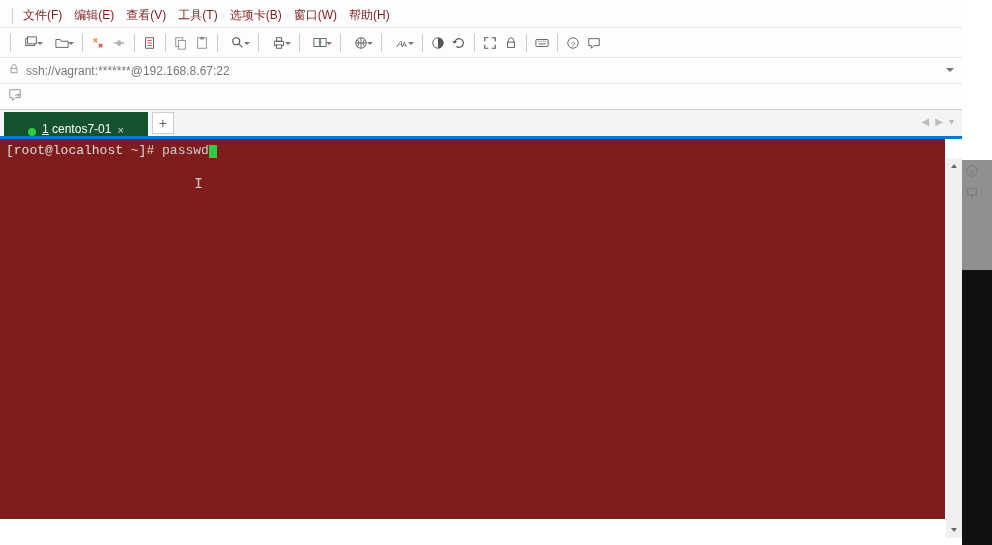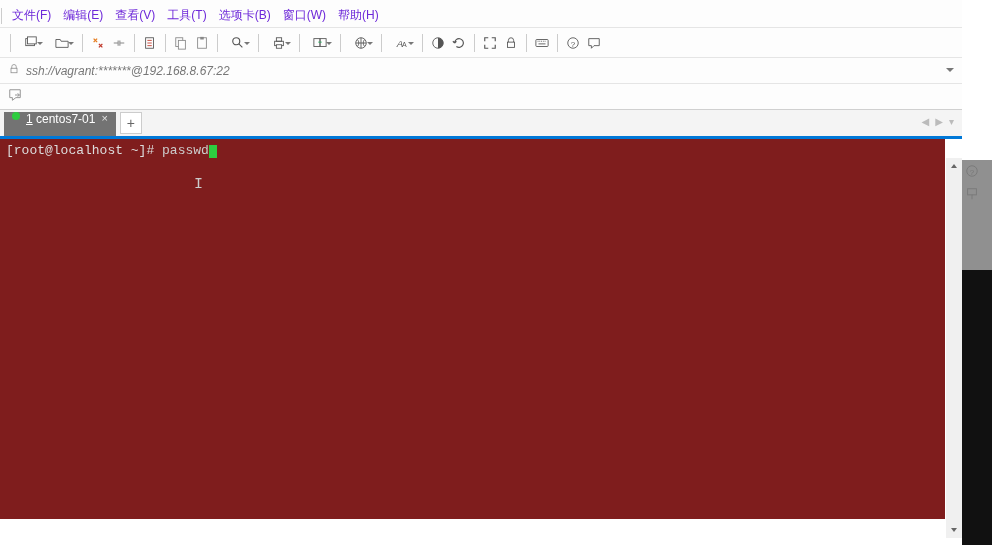--- a/index.html
+++ b/index.html
@@ -1,38 +1,38 @@
 <!DOCTYPE html>
 <html><head>
 <meta charset="utf-8">
 <style>
 * { margin: 0; padding: 0; box-sizing: border-box; }
 body { font-family: "Microsoft YaHei", Tahoma, sans-serif; font-size: 12px; background: #fff; width: 992px; height: 545px; overflow: hidden; position: relative; }
 .titlebar { height: 4px; background: #fdfdfd; }
-.menubar { height: 24px; background: #fdfdfd; display: flex; align-items: center; padding: 0 1px; color: #6d28d9; border-bottom: 1px solid #e5e5e5; width: 962px; }
+.menubar { height: 24px; background: #fdfdfd; display: flex; align-items: center; padding: 0 12px; color: #7f1d1d; border-bottom: 1px solid #e5e5e5; width: 962px; }
 .menubar .menu-item { padding: 3px 6px; cursor: pointer; }
 .menubar .v-sep { width: 1px; height: 16px; background: #ccc; margin-right: 4px; }
 
 .toolbar { height: 30px; background: #fdfdfd; display: flex; align-items: center; padding: 0 6px; gap: 1px; border-bottom: 1px solid #e5e5e5; width: 962px; }
 .toolbar .v-sep { width: 1px; height: 18px; background: #ccc; margin: 0 4px; }
 .tool-btn { width: 20px; height: 22px; display: flex; align-items: center; justify-content: center; cursor: pointer; color: #555; position: relative; }
 .tool-btn.dd { width: 30px; }
 .tool-btn.dd::after { content: ""; position: absolute; right: 3px; top: 50%; transform: translateY(-50%); border: 3px solid transparent; border-top-color: #777; margin-top: 2px; }
 .tool-btn svg { display: block; }
 
 .addressbar { height: 26px; background: #fdfdfd; display: flex; align-items: center; padding: 0 8px; color: #777; border-bottom: 1px solid #e5e5e5; width: 962px; }
 .addressbar .lock-icon { margin-right: 6px; }
-.addressbar .addr-text { flex: 1; font-style: italic; }
+.addressbar .addr-text { flex: 1; }
 .addressbar .dd-caret { border: 4px solid transparent; border-top-color: #777; margin-top: 3px; }
 
 .tipbar { height: 26px; background: #fdfdfd; display: flex; align-items: center; padding: 0 8px; color: #777; border-bottom: 1px solid #d0d0d0; width: 962px; }
 .tipbar .arrow-icon { margin-right: 6px; }
 
 .tabbar { height: 29px; background: #f4f4f4; display: flex; align-items: flex-end; padding: 0 4px; border-bottom: 3px solid #0078d7; position: relative; width: 962px; }
-.tab { height: 24px; background: #737373; color: #fff; display: flex; align-items: flex-start; padding: 0 8px; font-size: 12px; gap: 6px; cursor: pointer; }
+.tab { height: 24px; background: #14532d; color: #fff; display: flex; align-items: flex-end; padding: 0 24px; font-size: 12px; gap: 6px; cursor: pointer; }
 .tab .dot-icon { width: 8px; height: 8px; border-radius: 50%; background: #2ecc40; }
 .tab .close { opacity: 0.8; cursor: pointer; font-size: 11px; }
 .tab u { text-decoration: underline; }
 .newtab-btn { width: 22px; height: 22px; margin-left: 4px; background: #fff; border: 1px solid #ccc; display: flex; align-items: center; justify-content: center; color: #666; font-size: 14px; cursor: pointer; margin-bottom: 2px; }
 .tabbar .nav-arrows { position: absolute; right: 8px; top: 6px; display: flex; gap: 6px; color: #bbb; font-size: 10px; }
 .tabbar .nav-arrows span { cursor: pointer; }
 
 .terminal { background: #7f1d1d; color: #ccc; font-family: Consolas, "Courier New", monospace; font-size: 13px; padding: 4px 6px; height: 380px; width: 945px; position: relative; line-height: 16px; }
 .terminal .prompt { color: #ddd; }
 .terminal .cursor { display: inline-block; width: 8px; height: 13px; background: #2ecc40; vertical-align: text-bottom; }

